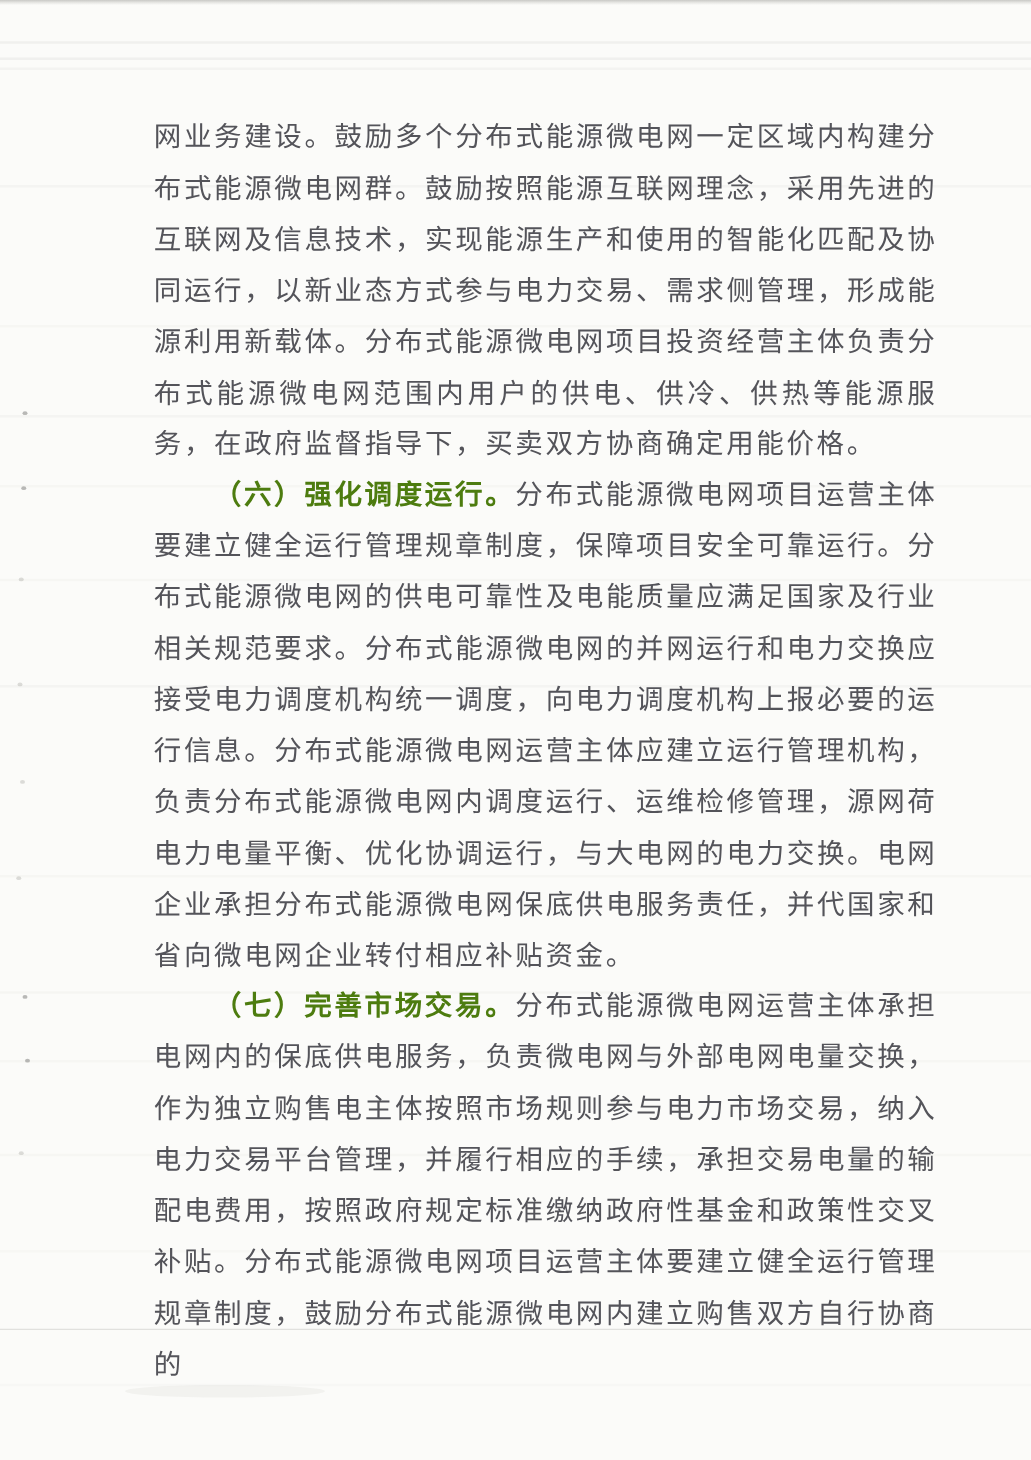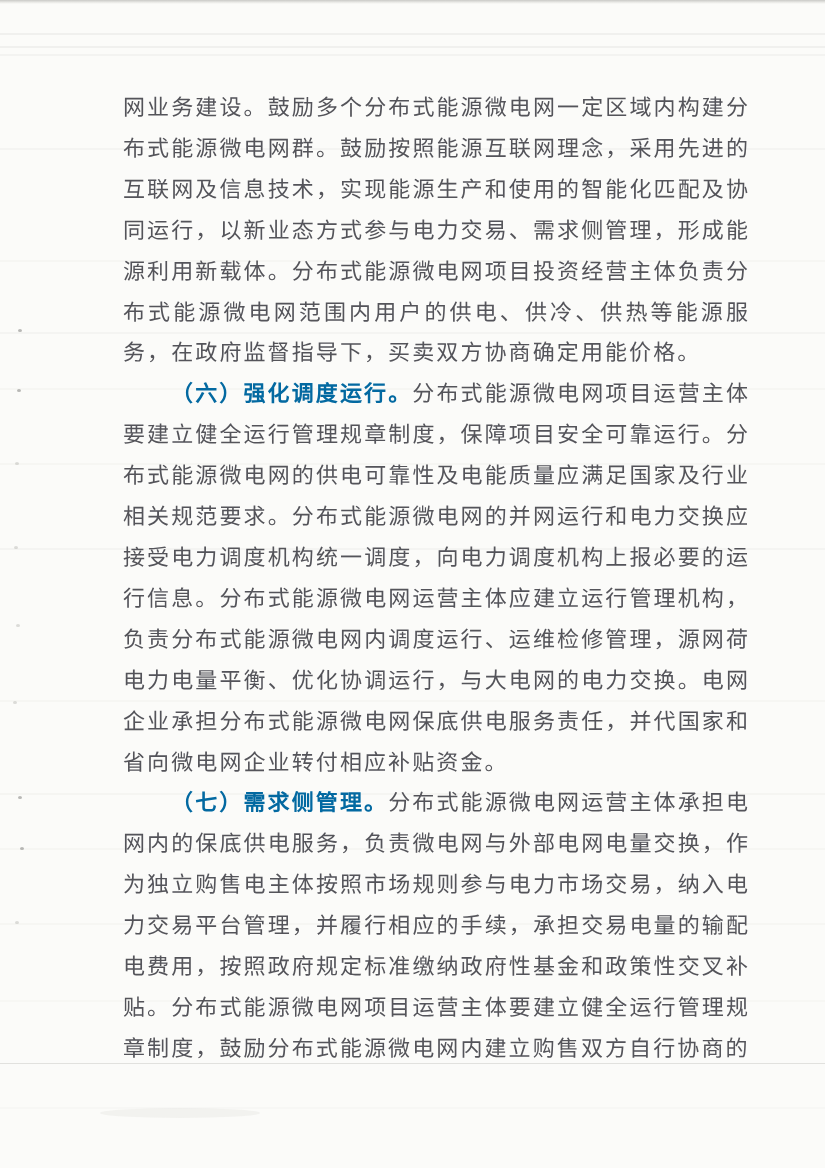--- a/index.html
+++ b/index.html
@@ -3,21 +3,21 @@
 <meta charset="utf-8">
 <style>
   html, body { margin: 0; padding: 0; background: #e9e9e7; }
   .page {
     position: relative;
     width: 825px;
     height: 1168px;
     margin: 0 auto;
     background: #fbfbf9;
     overflow: hidden;
-    font-family: Liberation Mono, monospace;
+    font-family: Liberation Sans, sans-serif;
   }
   
   .scan-top-edge {
     position: absolute; top: 0; left: 0; width: 100%; height: 4px;
     background: linear-gradient(to bottom, #c9c9c6 0%, #e8e8e5 55%, rgba(232,232,229,0) 100%);
   }
   
   .streak {
     position: absolute; left: 0; width: 100%; height: 2px;
     background: rgba(195,195,188,0.18);
@@ -41,21 +41,21 @@
     line-height: 40.9px;
     letter-spacing: 2.1px;
     color: #54545a;
     text-align: justify;
     text-justify: inter-ideograph;
   }
   .para { margin: 0; text-indent: 48px; }
   .para.continuation { text-indent: 0; }
   .section-lead {
     font-weight: 700;
-    color: #0369a1;
+    color: #4d7c0f;
   }
   .smudge {
     position: absolute;
     background: rgba(180,180,175,0.12);
     border-radius: 50%;
     pointer-events: none;
   }
 </style>
 </head>
 <body>
@@ -88,16 +88,16 @@
   <div class="speck light" style="left:16px; top:624px"></div>
   <div class="speck light" style="left:13px; top:701px"></div>
   <div class="speck" style="left:18px; top:796px"></div>
   <div class="speck" style="left:20px; top:847px"></div>
   <div class="speck light" style="left:15px; top:921px"></div>
   <div class="smudge" style="left:100px; top:1108px; width:160px; height:10px"></div>
 
   <div class="text-block">
     <p class="para continuation"><span>网业务建设。鼓励多个分布式能源微电网一定区域内构建分布式能源微电网群。鼓励按照能源互联网理念，采用先进的互联网及信息技术，实现能源生产和使用的智能化匹配及协同运行，以新业态方式参与电力交易、需求侧管理，形成能源利用新载体。分布式能源微电网项目投资经营主体负责分布式能源微电网范围内用户的供电、供冷、供热等能源服务，在政府监督指导下，买卖双方协商确定用能价格。</span></p>
     <p class="para"><span class="section-lead">（六）强化调度运行。</span><span>分布式能源微电网项目运营主体要建立健全运行管理规章制度，保障项目安全可靠运行。分布式能源微电网的供电可靠性及电能质量应满足国家及行业相关规范要求。分布式能源微电网的并网运行和电力交换应接受电力调度机构统一调度，向电力调度机构上报必要的运行信息。分布式能源微电网运营主体应建立运行管理机构，负责分布式能源微电网内调度运行、运维检修管理，源网荷电力电量平衡、优化协调运行，与大电网的电力交换。电网企业承担分布式能源微电网保底供电服务责任，并代国家和省向微电网企业转付相应补贴资金。</span></p>
-    <p class="para"><span class="section-lead">（七）需求侧管理。</span><span>分布式能源微电网运营主体承担电网内的保底供电服务，负责微电网与外部电网电量交换，作为独立购售电主体按照市场规则参与电力市场交易，纳入电力交易平台管理，并履行相应的手续，承担交易电量的输配电费用，按照政府规定标准缴纳政府性基金和政策性交叉补贴。分布式能源微电网项目运营主体要建立健全运行管理规章制度，鼓励分布式能源微电网内建立购售双方自行协商的</span></p>
+    <p class="para"><span class="section-lead">（七）完善市场交易。</span><span>分布式能源微电网运营主体承担电网内的保底供电服务，负责微电网与外部电网电量交换，作为独立购售电主体按照市场规则参与电力市场交易，纳入电力交易平台管理，并履行相应的手续，承担交易电量的输配电费用，按照政府规定标准缴纳政府性基金和政策性交叉补贴。分布式能源微电网项目运营主体要建立健全运行管理规章制度，鼓励分布式能源微电网内建立购售双方自行协商的</span></p>
   </div>
 
 </div>
 
 </body></html>

